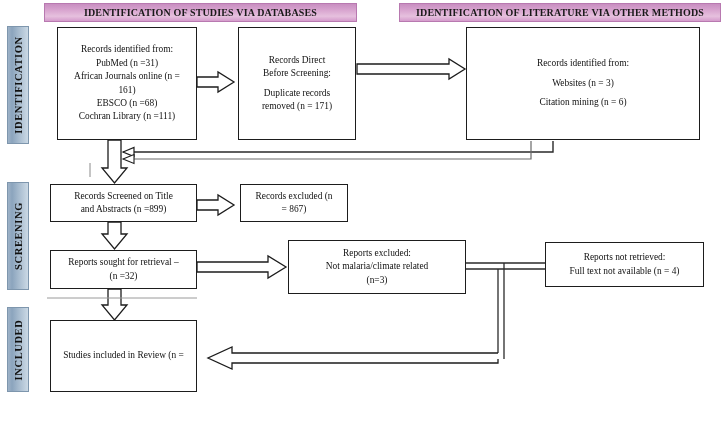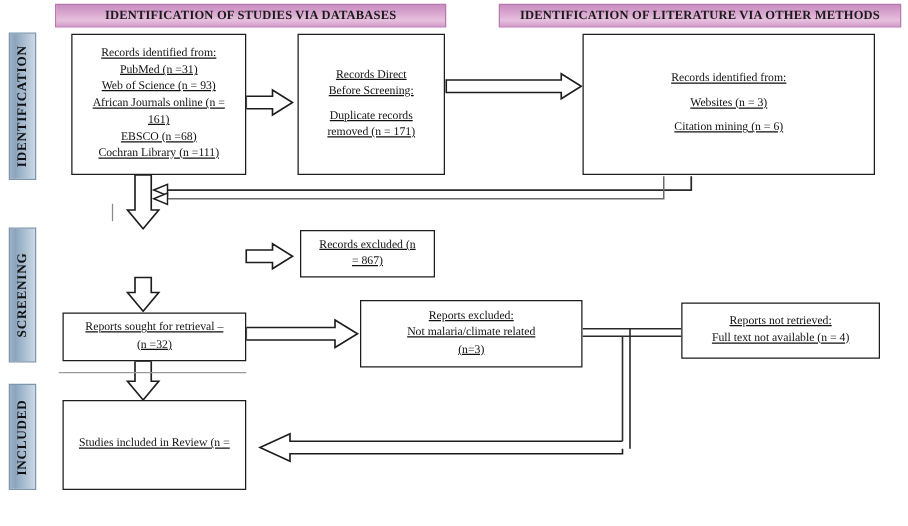--- a/index.html
+++ b/index.html
@@ -48,21 +48,20 @@
     position:absolute;
     border:1.6px solid #1d1d1d;
     background:#fff;
     box-sizing:border-box;
     display:flex;align-items:center;justify-content:center;
     text-align:center;
     font-size:9.4px;
     line-height:1.42;
     color:#111;
     padding:2px 4px;
-    text-decoration:underline;
   }
   .box .t{display:block;width:100%;}
   .box .t .ln{display:block;}
   .box .gap{display:block;height:6px;}
 
   
   svg.lines{position:absolute;inset:0;width:726px;height:421px;pointer-events:none;}
 </style>
 </head>
 <body>
@@ -123,21 +122,20 @@
       <path d="M108,289 L121,289 L121,305 L127,305 L114.5,320 L102,305 L108,305 Z" fill="#ffffff" stroke="#1d1d1d" stroke-width="1.3"></path>
 
       <path d="M47,298 L197,298" stroke="#9a9a9a" stroke-width="1"></path>
     </g>
   </svg>
 
   <div class="box" style="left:57px;top:27px;width:140px;height:113px;">
     <span class="t">
       <span class="ln">Records identified from:</span>
       <span class="ln">PubMed (n =31)</span>
-      <span class="ln">Web of Science (n = 93)</span>
       <span class="ln">African Journals online (n =</span>
       <span class="ln">161)</span>
       <span class="ln">EBSCO (n =68)</span>
       <span class="ln">Cochran Library (n =111)</span>
     </span>
   </div>
 
   <div class="box" style="left:238px;top:27px;width:118px;height:113px;">
     <span class="t">
       <span class="ln">Records Direct</span>
@@ -151,20 +149,26 @@
   <div class="box" style="left:466px;top:27px;width:234px;height:113px;">
     <span class="t">
       <span class="ln">Records identified from:</span>
       <span class="gap"></span>
       <span class="ln">Websites (n = 3)</span>
       <span class="gap"></span>
       <span class="ln">Citation mining (n = 6)</span>
     </span>
   </div>
 
+  <div class="box" style="left:50px;top:184px;width:147px;height:38px;">
+    <span class="t">
+      <span class="ln">Records Screened on Title</span>
+      <span class="ln">and Abstracts (n =899)</span>
+    </span>
+  </div>
 
   <div class="box" style="left:240px;top:184px;width:108px;height:38px;">
     <span class="t">
       <span class="ln">Records excluded (n</span>
       <span class="ln">= 867)</span>
     </span>
   </div>
 
   <div class="box" style="left:50px;top:250px;width:147px;height:39px;">
     <span class="t">

